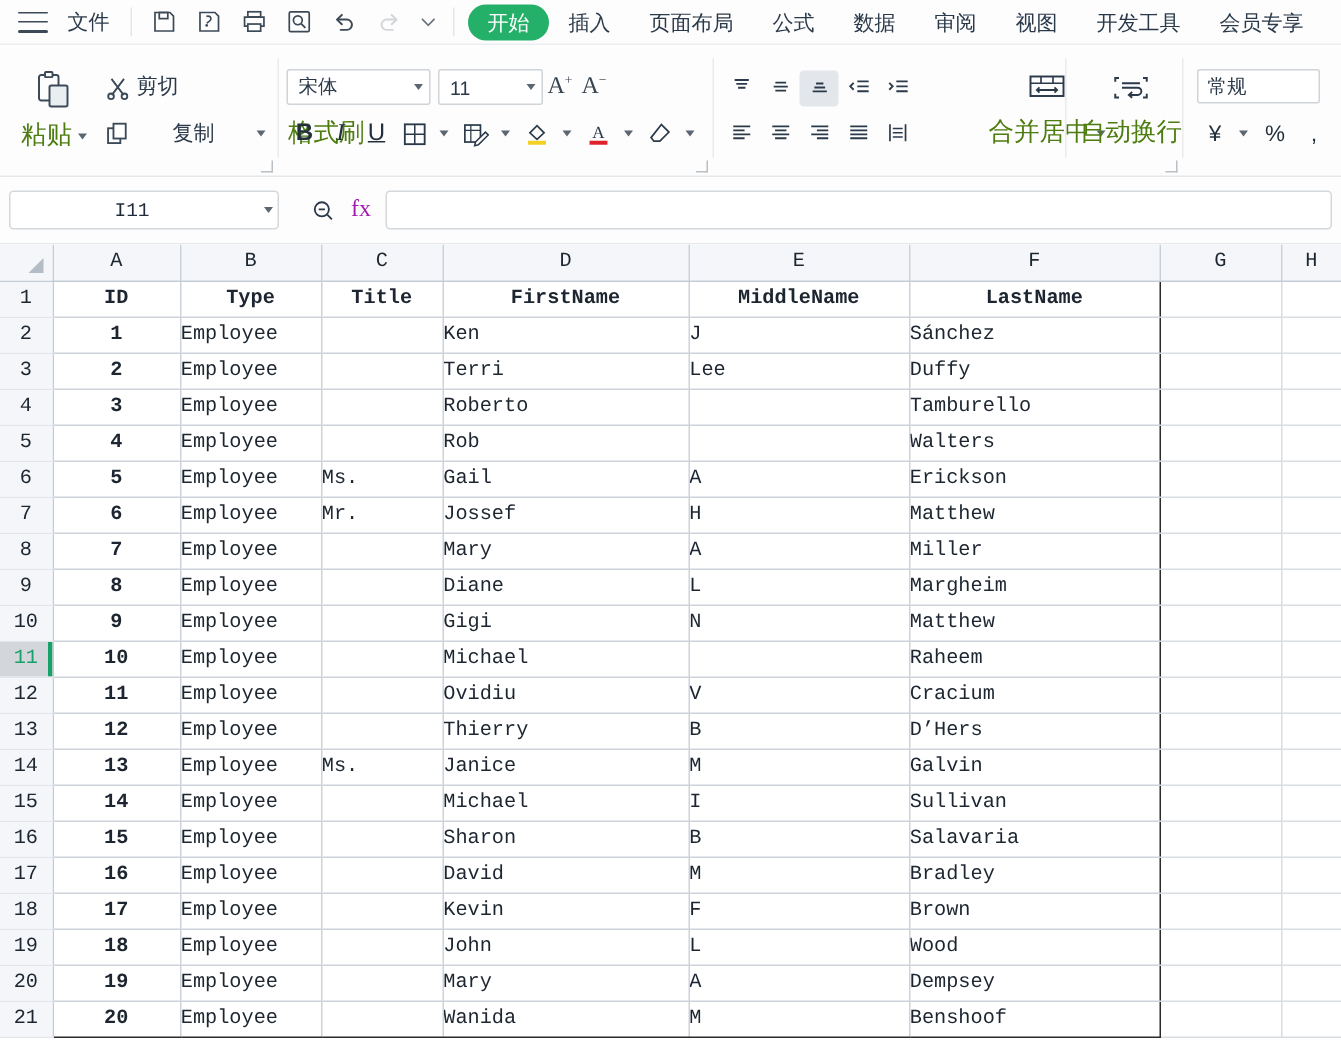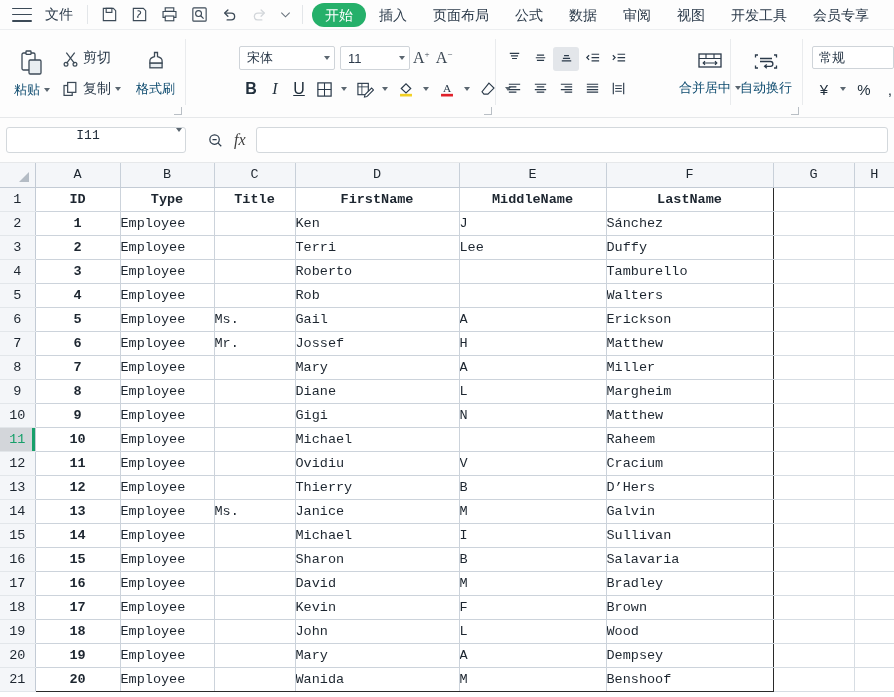--- a/index.html
+++ b/index.html
@@ -30,21 +30,21 @@
   
   .ribbon{
     height:88px;background:#fdfdfd;border-bottom:1px solid #e6e8ea;
     display:flex;align-items:stretch;box-sizing:border-box;white-space:nowrap;
     position:relative;
   }
   .grp{display:flex;align-items:center;padding:0 6px;position:relative;box-sizing:border-box;}
   .grp+.grp::before{content:"";position:absolute;left:0;top:9px;bottom:12px;width:1px;background:#e9ebed;}
   .vstack{display:flex;flex-direction:column;justify-content:center;height:100%;}
   .bigbtn{display:flex;flex-direction:column;align-items:center;justify-content:center;cursor:pointer;padding:2px 4px;border-radius:3px;}
-  .bigbtn .lbl{font-size:13px;color:#0c4a6e;margin-top:2px;}
+  .bigbtn .lbl{font-size:17px;color:#4d7c0f;margin-top:2px;}
   .caret{display:inline-block;width:0;height:0;border-left:3.5px solid transparent;border-right:3.5px solid transparent;border-top:4px solid #5b6670;margin-left:4px;vertical-align:middle;}
   .rowbtn{display:flex;align-items:center;cursor:pointer;padding:2px 3px;border-radius:3px;}
   .rowbtn .lbl{font-size:14px;color:#2b3a4a;margin-left:3px;}
   .sq{width:26px;height:24px;display:flex;align-items:center;justify-content:center;cursor:pointer;border-radius:3px;}
   .sq.on{background:#e3e6ea;}
   .fontrow{display:flex;align-items:center;}
   .fsel{
     height:24px;border:1px solid #cfd4d9;background:#fff;border-radius:2px;
     display:flex;align-items:center;justify-content:space-between;
     padding:0 4px 0 7px;box-sizing:border-box;font-size:13px;color:#2b3a4a;cursor:pointer;
@@ -53,27 +53,27 @@
   .fsize{width:70px;margin-left:5px;}
   .fmtsel{width:82px;height:23px;border:1px solid #cfd4d9;background:#fff;border-radius:2px;display:flex;align-items:center;padding:0 6px;box-sizing:border-box;font-size:13px;color:#2b3a4a;cursor:pointer;}
   .aa{font-size:16px;color:#3a4652;cursor:pointer;padding:0 3px;position:relative;font-family:"Liberation Serif",serif;}
   .aa sup{font-size:9px;}
   .bi{font-size:16px;color:#22303d;cursor:pointer;width:24px;height:24px;display:flex;align-items:center;justify-content:center;border-radius:3px;}
   .corner{position:absolute;right:3px;bottom:2px;width:7px;height:7px;border-right:1px solid #b9bfc5;border-bottom:1px solid #b9bfc5;}
   
   .fbar{height:45px;display:flex;align-items:center;background:#fdfdfd;border-bottom:1px solid #e6e8ea;box-sizing:border-box;padding:0 6px;}
   .namebox{
     width:180px;height:26px;border:1px solid #d3d8dc;background:#fff;border-radius:3px;
-    display:flex;align-items:flex-start;box-sizing:border-box;
+    display:flex;align-items:center;box-sizing:border-box;
   }
   .namebox .nb-val{flex:1;text-align:center;font-family:"Liberation Mono","DejaVu Sans Mono",monospace;font-size:13px;color:#1f2b38;}
   .namebox .nb-car{width:16px;display:flex;align-items:center;justify-content:center;}
   .fb-icons{display:flex;align-items:center;margin:0 0 0 16px;}
   .fb-ic{width:26px;height:24px;display:flex;align-items:center;justify-content:center;cursor:pointer;}
-  .fx{font-family:"Liberation Serif",serif;font-style:italic;font-size:16px;color:#404040;padding:0 6px;cursor:pointer;}
+  .fx{font-family:"Liberation Serif",serif;font-size:16px;color:#a21caf;padding:0 6px;cursor:pointer;}
   .finput{flex:1;height:26px;border:1px solid #d3d8dc;border-radius:3px;background:#fff;margin-left:4px;box-sizing:border-box;padding:0 6px;display:flex;align-items:center;font-size:13px;color:#1f2b38;}
   
   .sheet{position:relative;background:#fff;height:534px;overflow:hidden;}
   table.grid{border-collapse:collapse;table-layout:fixed;}
   table.grid td,table.grid th{
     padding:0;margin:0;box-sizing:border-box;
     font-family:"Liberation Mono","DejaVu Sans Mono",monospace;
     font-size:13.5px;color:#1d2630;
     height:24px;overflow:hidden;white-space:nowrap;
   }
@@ -195,41 +195,41 @@
     </div>
     <div class="vstack" style="margin-left:4px;">
       <div class="rowbtn">
         <svg width="19" height="19" viewBox="0 0 20 20">
             <path d="M5.6 3.8l8.6 11.4M14.4 3.8L5.8 15.2" stroke="#3c4a57" stroke-width="1.3" fill="none"></path>
             <circle cx="5.3" cy="16" r="2" fill="none" stroke="#3c4a57" stroke-width="1.3"></circle>
             <circle cx="14.7" cy="16" r="2" fill="none" stroke="#3c4a57" stroke-width="1.3"></circle>
           </svg>
         <span class="lbl">剪切</span>
       </div>
-      <div class="rowbtn" style="margin-top:8px;">
+      <div class="rowbtn" style="margin-top:8px;gap:24px;">
         <svg width="19" height="19" viewBox="0 0 20 20">
             <rect x="3.2" y="5.8" width="8.6" height="10.4" fill="none" stroke="#3c4a57" stroke-width="1.3"></rect>
             <rect x="7" y="2.6" width="8.6" height="10.4" fill="#fff" stroke="#3c4a57" stroke-width="1.3"></rect>
           </svg>
         <span class="lbl">复制</span>
         <span class="caret"></span>
       </div>
     </div>
     <div class="bigbtn" style="margin-left:8px;">
       <svg width="28" height="28" viewBox="0 0 28 28">
           <path d="M12.5 2.5h3v4.2c3 .8 4.6 2.2 4.6 4.1v2.4H7.9v-2.4c0-1.9 1.6-3.3 4.6-4.1z" fill="none" stroke="#3c4a57" stroke-width="1.3"></path>
           <rect x="7.9" y="13.2" width="12.2" height="4.6" fill="#e9eef1" stroke="#3c4a57" stroke-width="1.3"></rect>
         </svg>
       <span class="lbl">格式刷</span>
     </div>
     <div class="corner"></div>
   </div>
 
   <div class="grp" style="width:310px;">
-    <div class="vstack" style="width:100%;margin-left:48px;">
+    <div class="vstack" style="width:100%;">
       <div class="fontrow" style="margin-bottom:7px;">
         <div class="fsel fname">
           <span>宋体</span>
           <span class="caret"></span>
         </div>
         <div class="fsel fsize">
           <span>11</span>
           <span class="caret"></span>
         </div>
         <span class="aa"><span>A</span><sup>+</sup></span>

